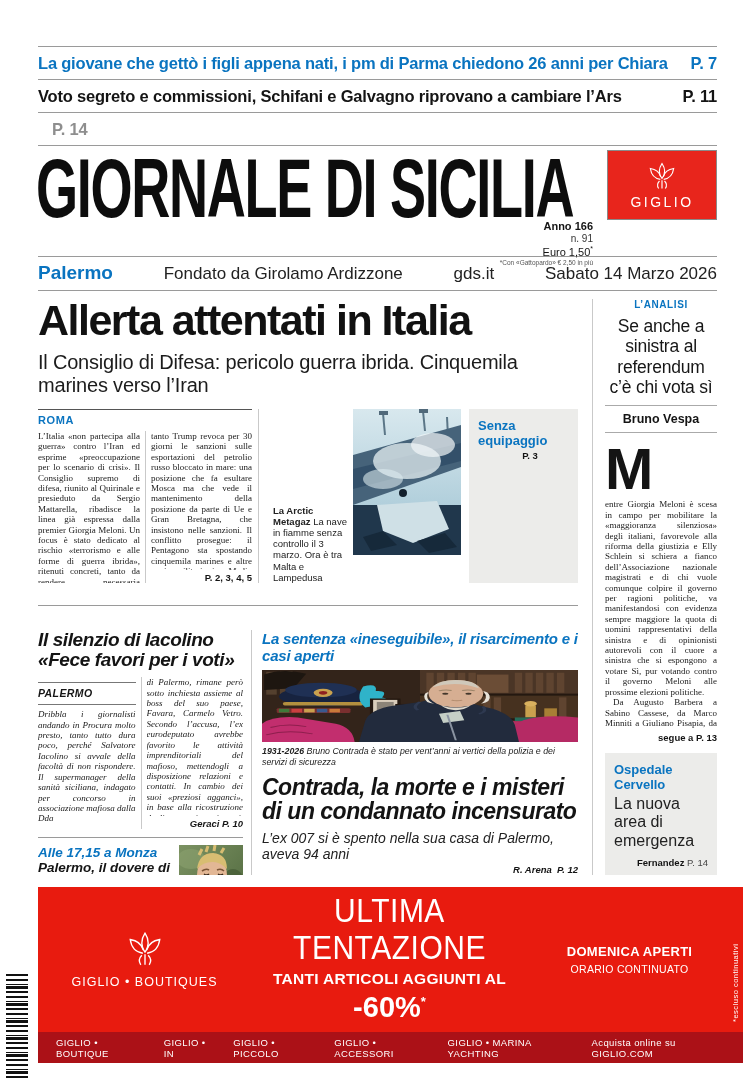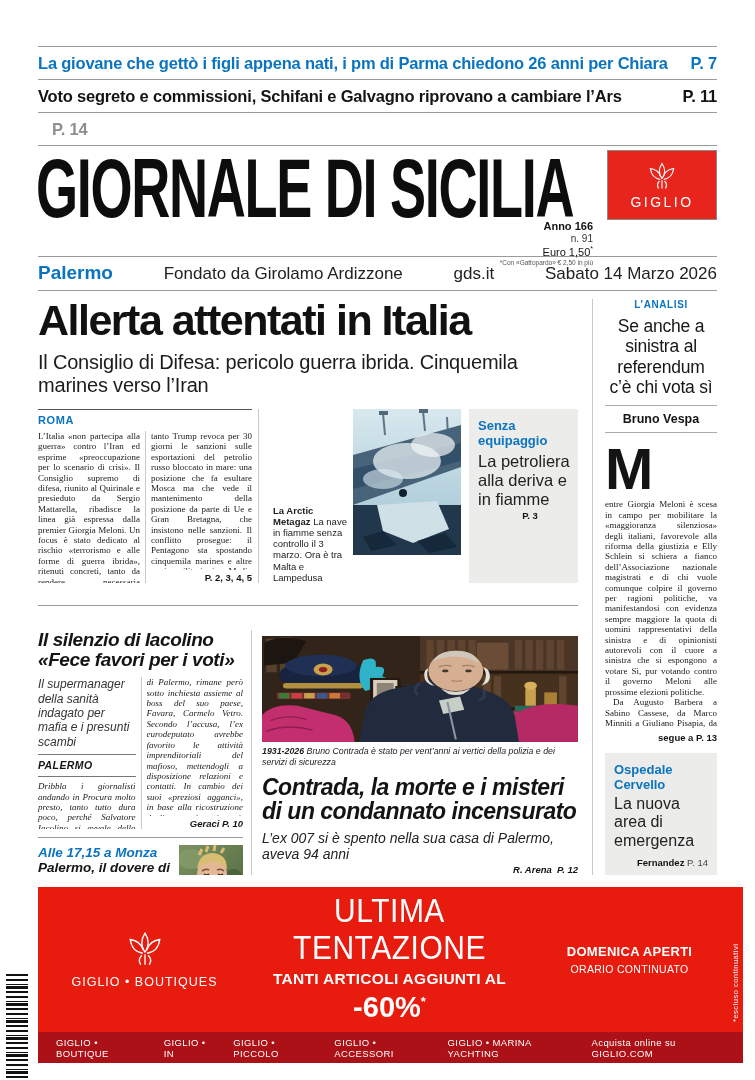--- a/index.html
+++ b/index.html
@@ -250,31 +250,29 @@
             <rect x="0" y="96" width="108" height="50" fill="#20374c"></rect>
             <polygon points="24,96 84,92 96,120 60,134 30,122" fill="#cfe0e6"></polygon>
             <polygon points="10,128 30,122 44,136 18,142" fill="#16293a"></polygon>
             <polygon points="64,132 92,124 104,138 76,144" fill="#16293a"></polygon>
             <circle cx="50" cy="84" r="4" fill="#111f2c"></circle>
           </svg>
         </div>
 
         <div class="tanker-box">
           <div class="box-kicker">Senza equipaggio</div>
-          <div class="box-title">La petroliera alla deriva e in fiamme</div>
           <div class="box-pg">P. 3</div>
         </div>
       </div>
 
       <div class="band">
         <div class="band-left">
           <div class="iac-h">Il silenzio di Iacolino «Fece favori per i voti»</div>
           <div class="iac-cols">
             <div class="iac-c1">
-              <div class="standfirst">Il supermanager della sanità indagato per mafia e i presunti scambi</div>
               <div class="mini-rule"></div>
               <div class="city-label">PALERMO</div>
               <div class="mini-rule"></div>
               <div class="serif">Dribbla i giornalisti andando in Procura molto presto, tanto tutto dura poco, perché Salvatore Iacolino si avvale della facoltà di non rispondere. Il supermanager della sanità siciliana, indagato per concorso in associazione mafiosa dalla Dda</div>
             </div>
             <div class="iac-c2">
               <div class="txt serif">di Palermo, rimane però sotto inchiesta assieme al boss del suo paese, Favara, Carmelo Vetro. Secondo l’accusa, l’ex eurodeputato avrebbe favorito le attività imprenditoriali del mafioso, mettendogli a disposizione relazioni e contatti. In cambio dei suoi «preziosi agganci», in base alla ricostruzione degli investigatori, Iacolino avrebbe ottenuto finanziamenti per campagne elettorali e assunzioni di persone a lui vicine.</div>
               <div class="byline">
                 <span>Geraci</span>&nbsp;<span>P. 10</span>
               </div>
@@ -304,20 +302,21 @@
               <path d="M20,10 l3,-6 M27,7 l2,-6 M35,6 l1,-6 M42,8 l3,-5" stroke="#d8bd72" stroke-width="3"></path>
               <ellipse cx="33" cy="42" rx="6.5" ry="8" fill="#521c16"></ellipse>
               <ellipse cx="33" cy="37.5" rx="5" ry="2" fill="#f3efe8"></ellipse>
               <path d="M23,26 q4,-3 7,-1 M38,25 q4,-2 7,1" stroke="#7a5436" stroke-width="1.6" fill="none"></path>
               <path d="M25,29 q3,2 5,0 M39,29 q3,2 5,0" stroke="#3c2a1a" stroke-width="1.4" fill="none"></path>
             </svg>
           </div>
         </div>
 
         <div class="band-right">
+          <div class="contrada-kicker">La sentenza «ineseguibile», il risarcimento e i casi aperti</div>
           <svg class="contrada-img" viewBox="0 0 300 158" preserveAspectRatio="none">
             <rect width="300" height="158" fill="#3b2b1e"></rect>
             <g>
               <rect x="150" y="0" width="150" height="52" fill="#4a3526"></rect>
               <rect x="150" y="56" width="150" height="50" fill="#46311f"></rect>
               <rect x="150" y="52" width="150" height="4" fill="#241810"></rect>
               <rect x="150" y="106" width="150" height="4" fill="#241810"></rect>
               <g fill="#5f4430">
                 <rect x="156" y="6" width="7" height="44"></rect>
                   <rect x="166" y="6" width="7" height="44"></rect>

